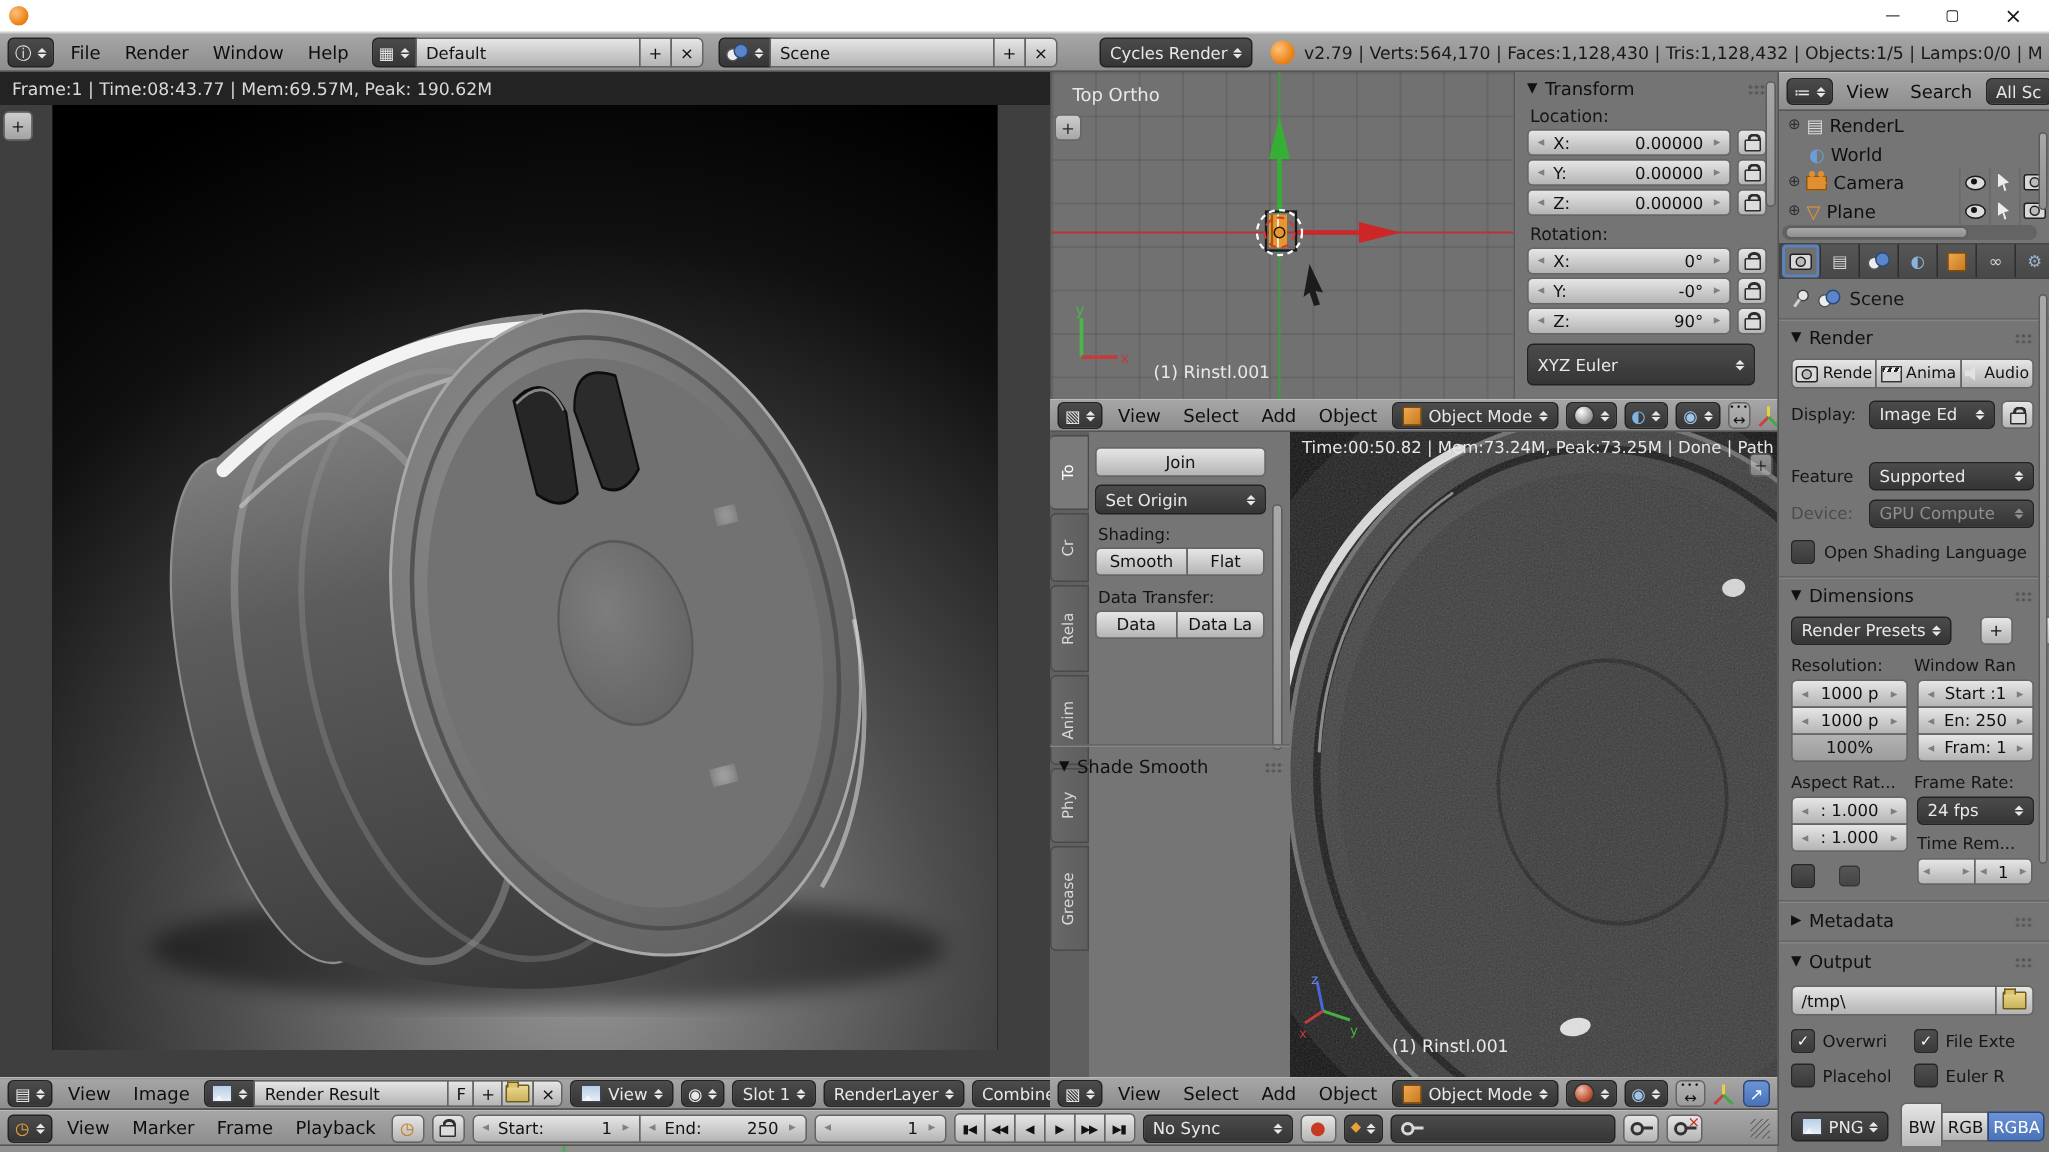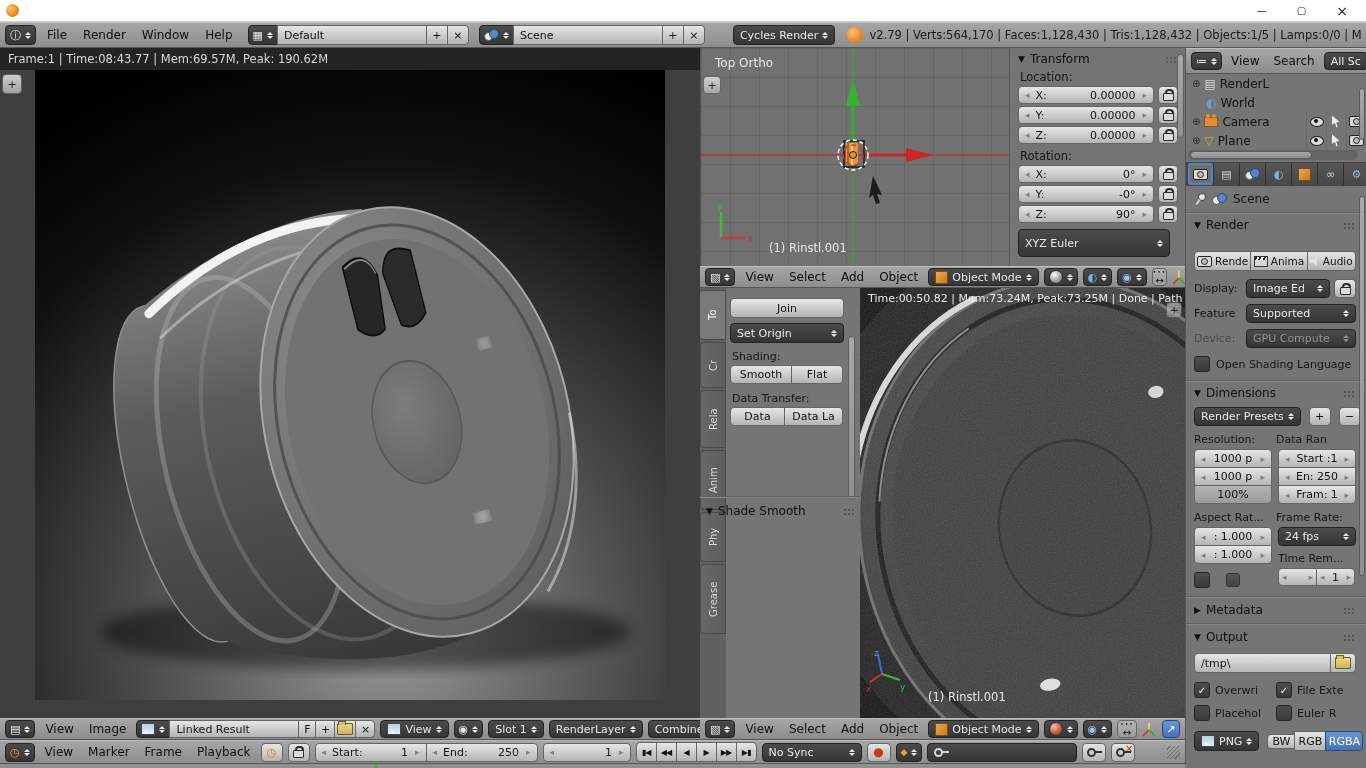--- a/index.html
+++ b/index.html
@@ -246,21 +246,21 @@
     <span class="menu">Image</span>
     <span class="flex join">
       <span class="dk" style="padding:0 4px;height:18px">
         <span class="i-img"></span>
           <span class="ud">
             <i></i>
             <i></i>
           </span>
       </span>
       <span class="lt" style="width:130px;height:18px;justify-content:flex-start">
-        <span>Linked Result</span>
+        <span>Render Result</span>
       </span>
       <span class="lt" style="width:18px;height:18px">F</span>
       <span class="lt" style="width:20px;height:18px">+</span>
       <span class="lt" style="width:22px;height:18px">
           <span class="i-folder"></span>
         </span>
       <span class="lt" style="width:20px;height:18px">×</span>
     </span>
     <span class="dk" style="height:18px">
       <span class="i-img"></span>
@@ -724,21 +724,21 @@
     <span style="font-size:12px">Scene</span>
   </div>
   <div class="sep"></div>
 
   <div style="padding:5px 10px 0 8px">
     <div class="phdr">
       <span style="font-size:9px">▼</span>
       <span>Render</span>
         <span class="pdots"></span>
     </div>
-    <div class="flex join" style="margin-top:19px">
+    <div class="flex join" style="margin-top:7px">
       <span class="lt" style="width:58px;height:20px;padding:0 2px;font-size:10.5px">
         <span class="i-camr"></span>
           <span>Rende</span>
       </span>
       <span class="lt" style="width:58px;height:20px;padding:0 2px;font-size:10.5px">
         <span class="i-clap"></span>
           <span>Anima</span>
       </span>
       <span class="lt" style="width:50px;height:20px;padding:0 2px;font-size:10.5px">
         <span class="i-spk"></span>
@@ -751,21 +751,21 @@
         <span style="flex:1">Image Ed</span>
           <span class="ud">
             <i></i>
             <i></i>
           </span>
       </span>
       <span class="lt" style="width:22px;height:19px">
           <span class="i-lock"></span>
         </span>
     </div>
-    <div class="flex" style="margin-top:6px;gap:4px">
+    <div class="flex" style="margin-top:22px;gap:4px">
       <span style="width:48px">Feature</span>
       <span class="dk" style="flex:1;height:19px">
         <span style="flex:1">Supported</span>
           <span class="ud">
             <i></i>
             <i></i>
           </span>
       </span>
     </div>
     <div class="flex" style="margin-top:6px;gap:4px">
@@ -784,34 +784,34 @@
     </div>
   </div>
   <div class="sep" style="margin-top:8px"></div>
 
   <div style="padding:5px 10px 0 8px">
     <div class="phdr">
       <span style="font-size:9px">▼</span>
       <span>Dimensions</span>
         <span class="pdots"></span>
     </div>
-    <div class="flex" style="margin-top:7px;gap:8px">
+    <div class="flex" style="margin-top:7px;gap:19px">
       <span class="dk" style="flex:1;height:19px">
         <span style="flex:1">Render Presets</span>
           <span class="ud">
             <i></i>
             <i></i>
           </span>
       </span>
       <span class="lt" style="width:22px;height:19px">+</span>
       <span class="lt" style="width:22px;height:19px">−</span>
     </div>
     <div class="flex" style="margin-top:7px">
       <span style="width:82px">Resolution:</span>
-      <span>Data Ran</span>
+      <span>Window Ran</span>
     </div>
     <div class="flex" style="gap:6px;margin-top:3px;align-items:flex-start">
       <div style="display:flex;flex-direction:column;width:78px">
         <span class="lt numf" style="height:19px;border-radius:4px 4px 0 0">
           <span class="arr">◂</span>
             <span class="sp"></span>
             <span>1000 p</span>
             <span class="sp"></span>
             <span class="arr">▸</span>
         </span>
@@ -949,21 +949,21 @@
     <div class="flex" style="margin-top:10px;gap:8px">
       <span class="dk" style="width:72px;height:20px">
         <span class="i-img"></span>
         <span style="flex:1">PNG</span>
           <span class="ud">
             <i></i>
             <i></i>
           </span>
       </span>
       <span class="flex join">
-        <span class="lt" style="width:28px;height:15px;padding:4px">BW</span>
+        <span class="lt" style="width:28px;height:32px;padding:4px">BW</span>
         <span class="lt" style="width:32px;height:20px;padding:0">RGB</span>
         <span class="lt blue" style="width:38px;height:20px;padding:0">RGBA</span>
       </span>
     </div>
   </div>
   <span class="sb r" style="right:1px;top:34px;width:6px;height:380px"></span>
 </div>
 
 <div class="r hbar" style="left:0;top:740px;width:1185px;height:24px;gap:5px;overflow:hidden">
   <span class="dk" style="padding:0 4px;height:19px">

